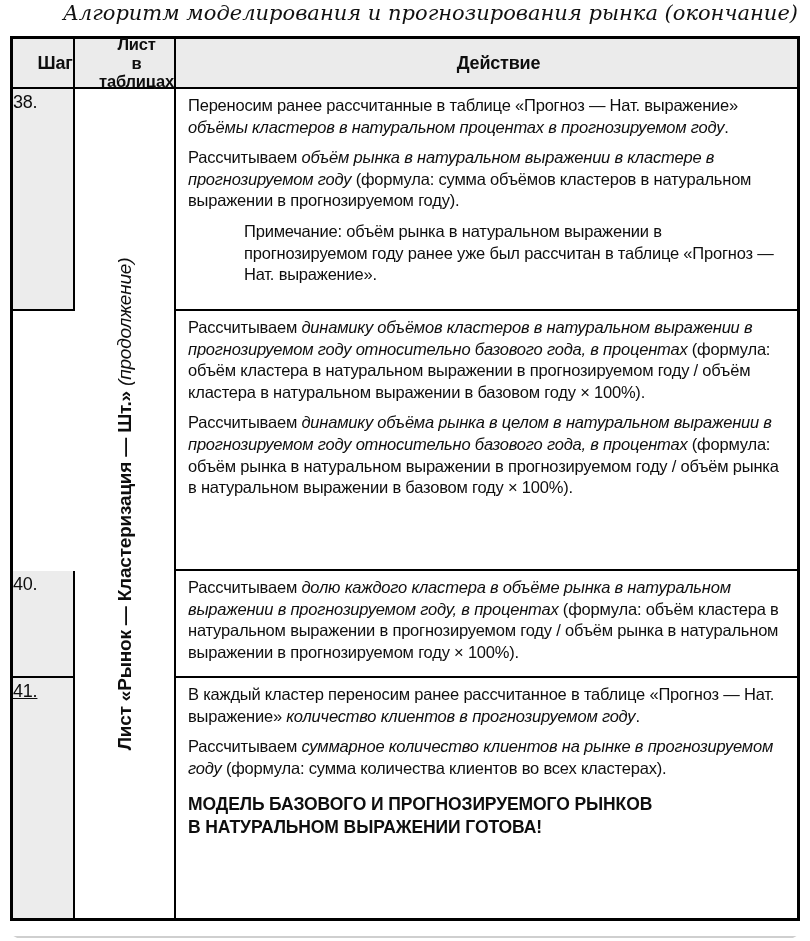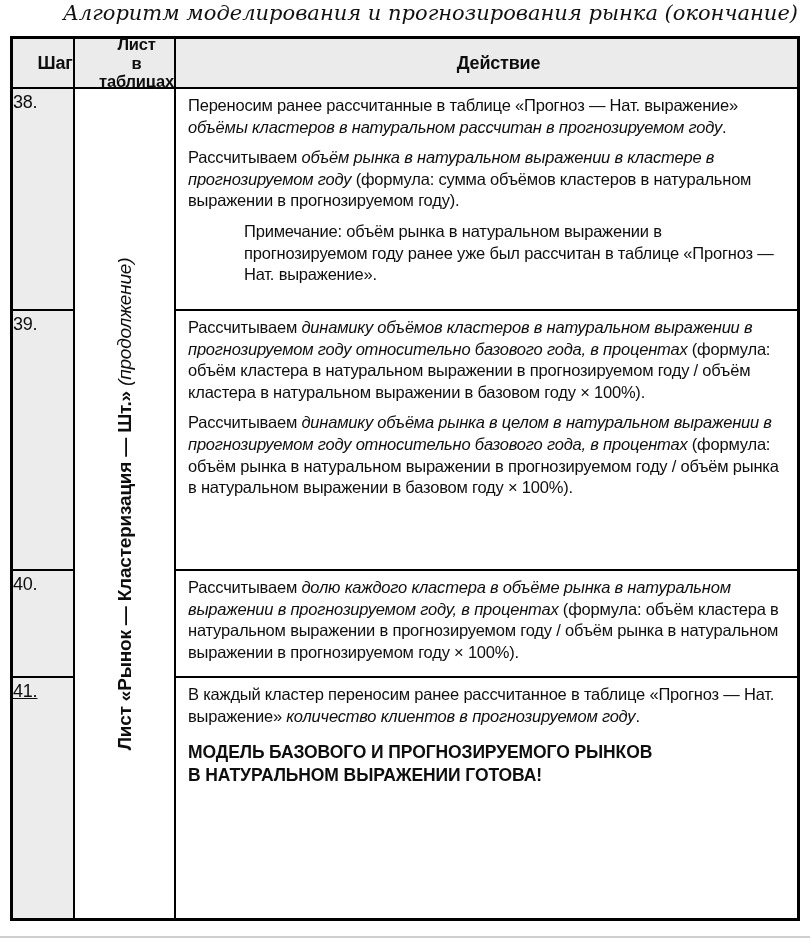--- a/index.html
+++ b/index.html
@@ -4,20 +4,21 @@
 <style>
   html, body { margin: 0; padding: 0; background: #ffffff; }
   .page {
     position: relative;
     width: 810px;
     height: 941px;
     background: #ffffff;
     font-family: "Liberation Sans", sans-serif;
     color: #0e0e0e;
     overflow: hidden;
+    border-radius: 30px;
   }
   .doc-title {
     position: absolute;
     top: 1px;
     right: 12px;
     font-family: "DejaVu Serif", serif;
     font-style: italic;
     font-size: 21px;
     color: #111;
     white-space: nowrap;
@@ -124,39 +125,39 @@
     <div class="cell head">Действие</div>
 
     <div class="cell sheet-cell">
       <div class="sheet-rot">
         <span class="b">Лист «Рынок — Кластеризация — Шт.»</span><span class="i"> (продолжение)</span>
       </div>
     </div>
 
     <div class="cell step-cell" style="grid-row:2">38.</div>
     <div class="cell action-cell" style="grid-row:2">
-        <p class="para normal"><span>Переносим ранее рассчитанные в таблице «Прогноз — Нат. выражение» </span><span class="it">объёмы кластеров в натуральном рассчитан в прогнозируемом году</span><span>.</span></p>
+        <p class="para normal"><span>Переносим ранее рассчитанные в таблице «Прогноз — Нат. выражение» </span><span class="it">объёмы кластеров в натуральном процентах в прогнозируемом году</span><span>.</span></p>
         <p class="para normal"><span>Рассчитываем </span><span class="it">объём рынка в натуральном выражении в кластере в прогнозируемом году</span><span> (формула: сумма объёмов кластеров в натуральном выражении в прогнозируемом году).</span></p>
         <p class="para note"><span>Примечание: объём рынка в натуральном выражении в прогнозируемом году ранее уже был рассчитан в таблице «Прогноз — Нат. выражение».</span></p>
       </div>
 
-    <div class="cell step-cell" style="grid-row:3">39.</div>
     <div class="cell action-cell" style="grid-row:3">
         <p class="para normal"><span>Рассчитываем </span><span class="it">динамику объёмов кластеров в натуральном выражении в прогнозируемом году относительно базового года, в процентах</span><span> (формула: объём кластера в натуральном выражении в прогнозируемом году / объём кластера в натуральном выражении в базовом году × 100%).</span></p>
         <p class="para normal"><span>Рассчитываем </span><span class="it">динамику объёма рынка в целом в натуральном выражении в прогнозируемом году относительно базового года, в процентах</span><span> (формула: объём рынка в натуральном выражении в прогнозируемом году / объём рынка в натуральном выражении в базовом году × 100%).</span></p>
       </div>
 
     <div class="cell step-cell" style="grid-row:4">40.</div>
     <div class="cell action-cell" style="grid-row:4">
         <p class="para normal"><span>Рассчитываем </span><span class="it">долю каждого кластера в объёме рынка в натуральном выражении в прогнозируемом году, в процентах</span><span> (формула: объём кластера в натуральном выражении в прогнозируемом году / объём рынка в натуральном выражении в прогнозируемом году × 100%).</span></p>
       </div>
 
     <div class="cell step-cell last" style="grid-row:5">41.</div>
     <div class="cell action-cell last" style="grid-row:5">
         <p class="para normal"><span>В каждый кластер переносим ранее рассчитанное в таблице «Прогноз — Нат. выражение» </span><span class="it">количество клиентов в прогнозируемом году</span><span>.</span></p>
+        <p class="para normal"><span>Рассчитываем </span><span class="it">суммарное количество клиентов на рынке в прогнозируемом году</span><span> (формула: сумма количества клиентов во всех кластерах).</span></p>
         <p class="para final"><span>МОДЕЛЬ БАЗОВОГО И ПРОГНОЗИРУЕМОГО РЫНКОВ
 В НАТУРАЛЬНОМ ВЫРАЖЕНИИ ГОТОВА!</span></p>
       </div>
 
   </div>
 
   <div class="hairline"></div>
 </div>
 
 </body></html>

